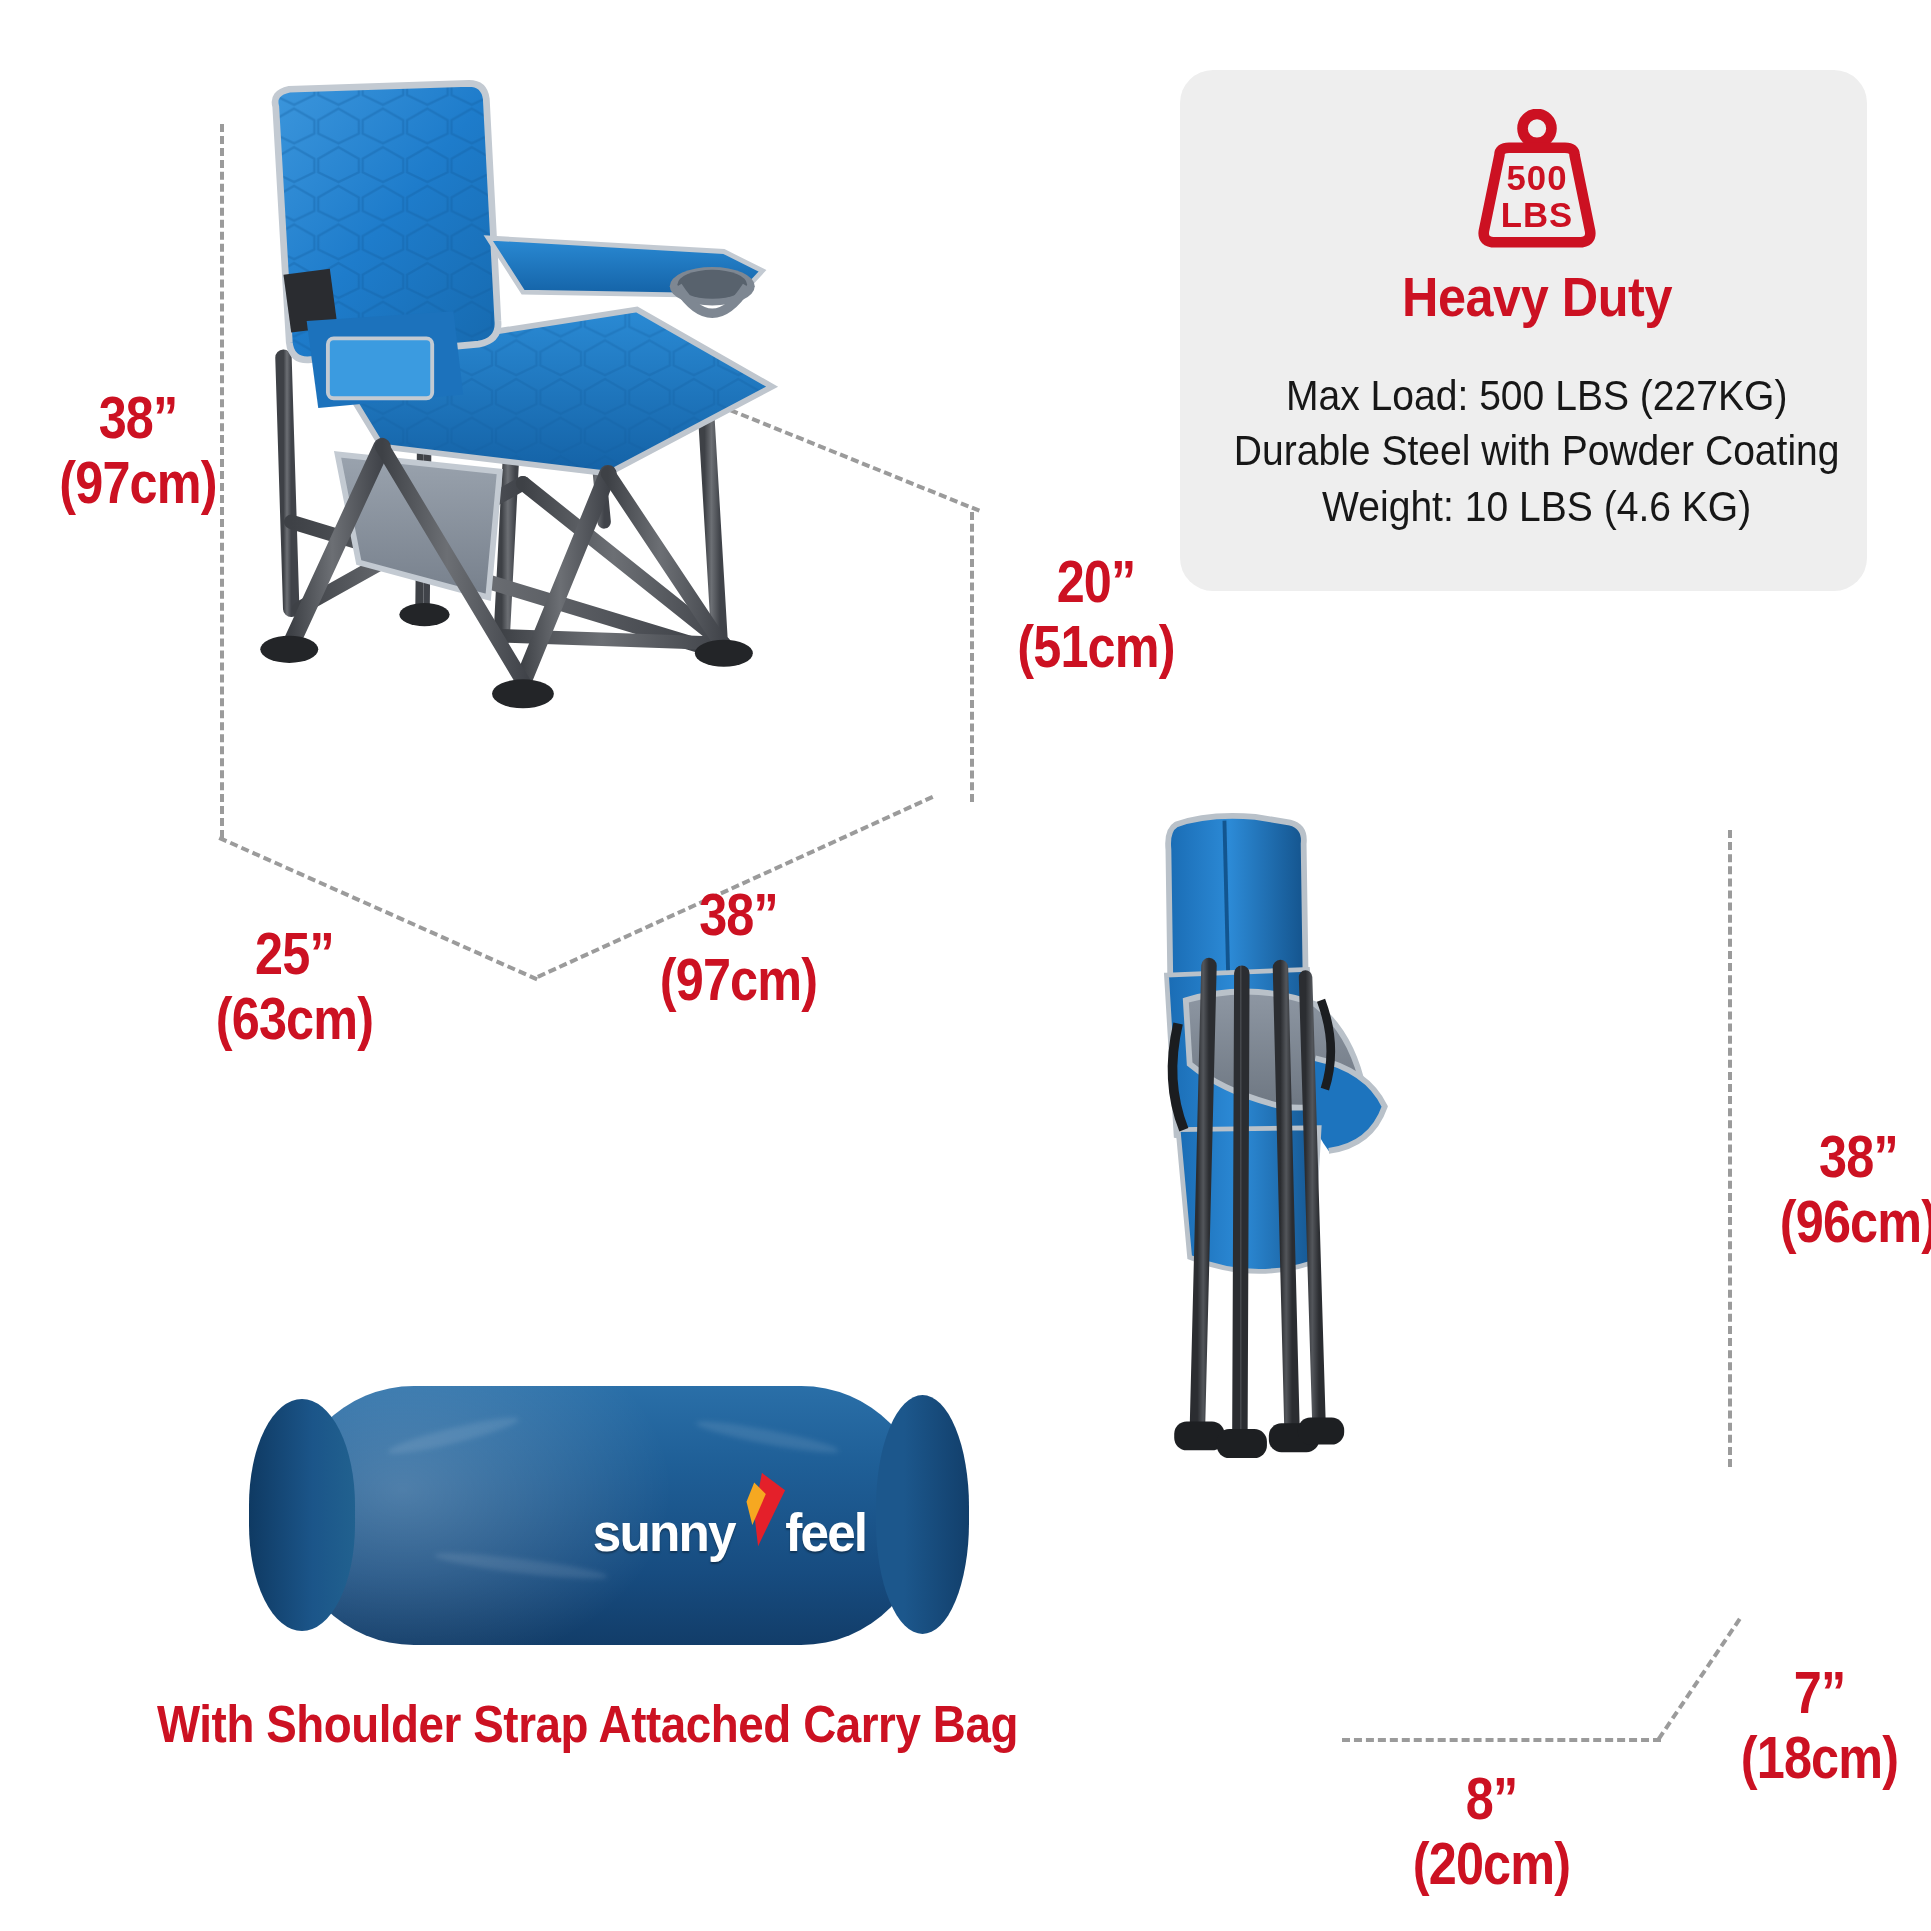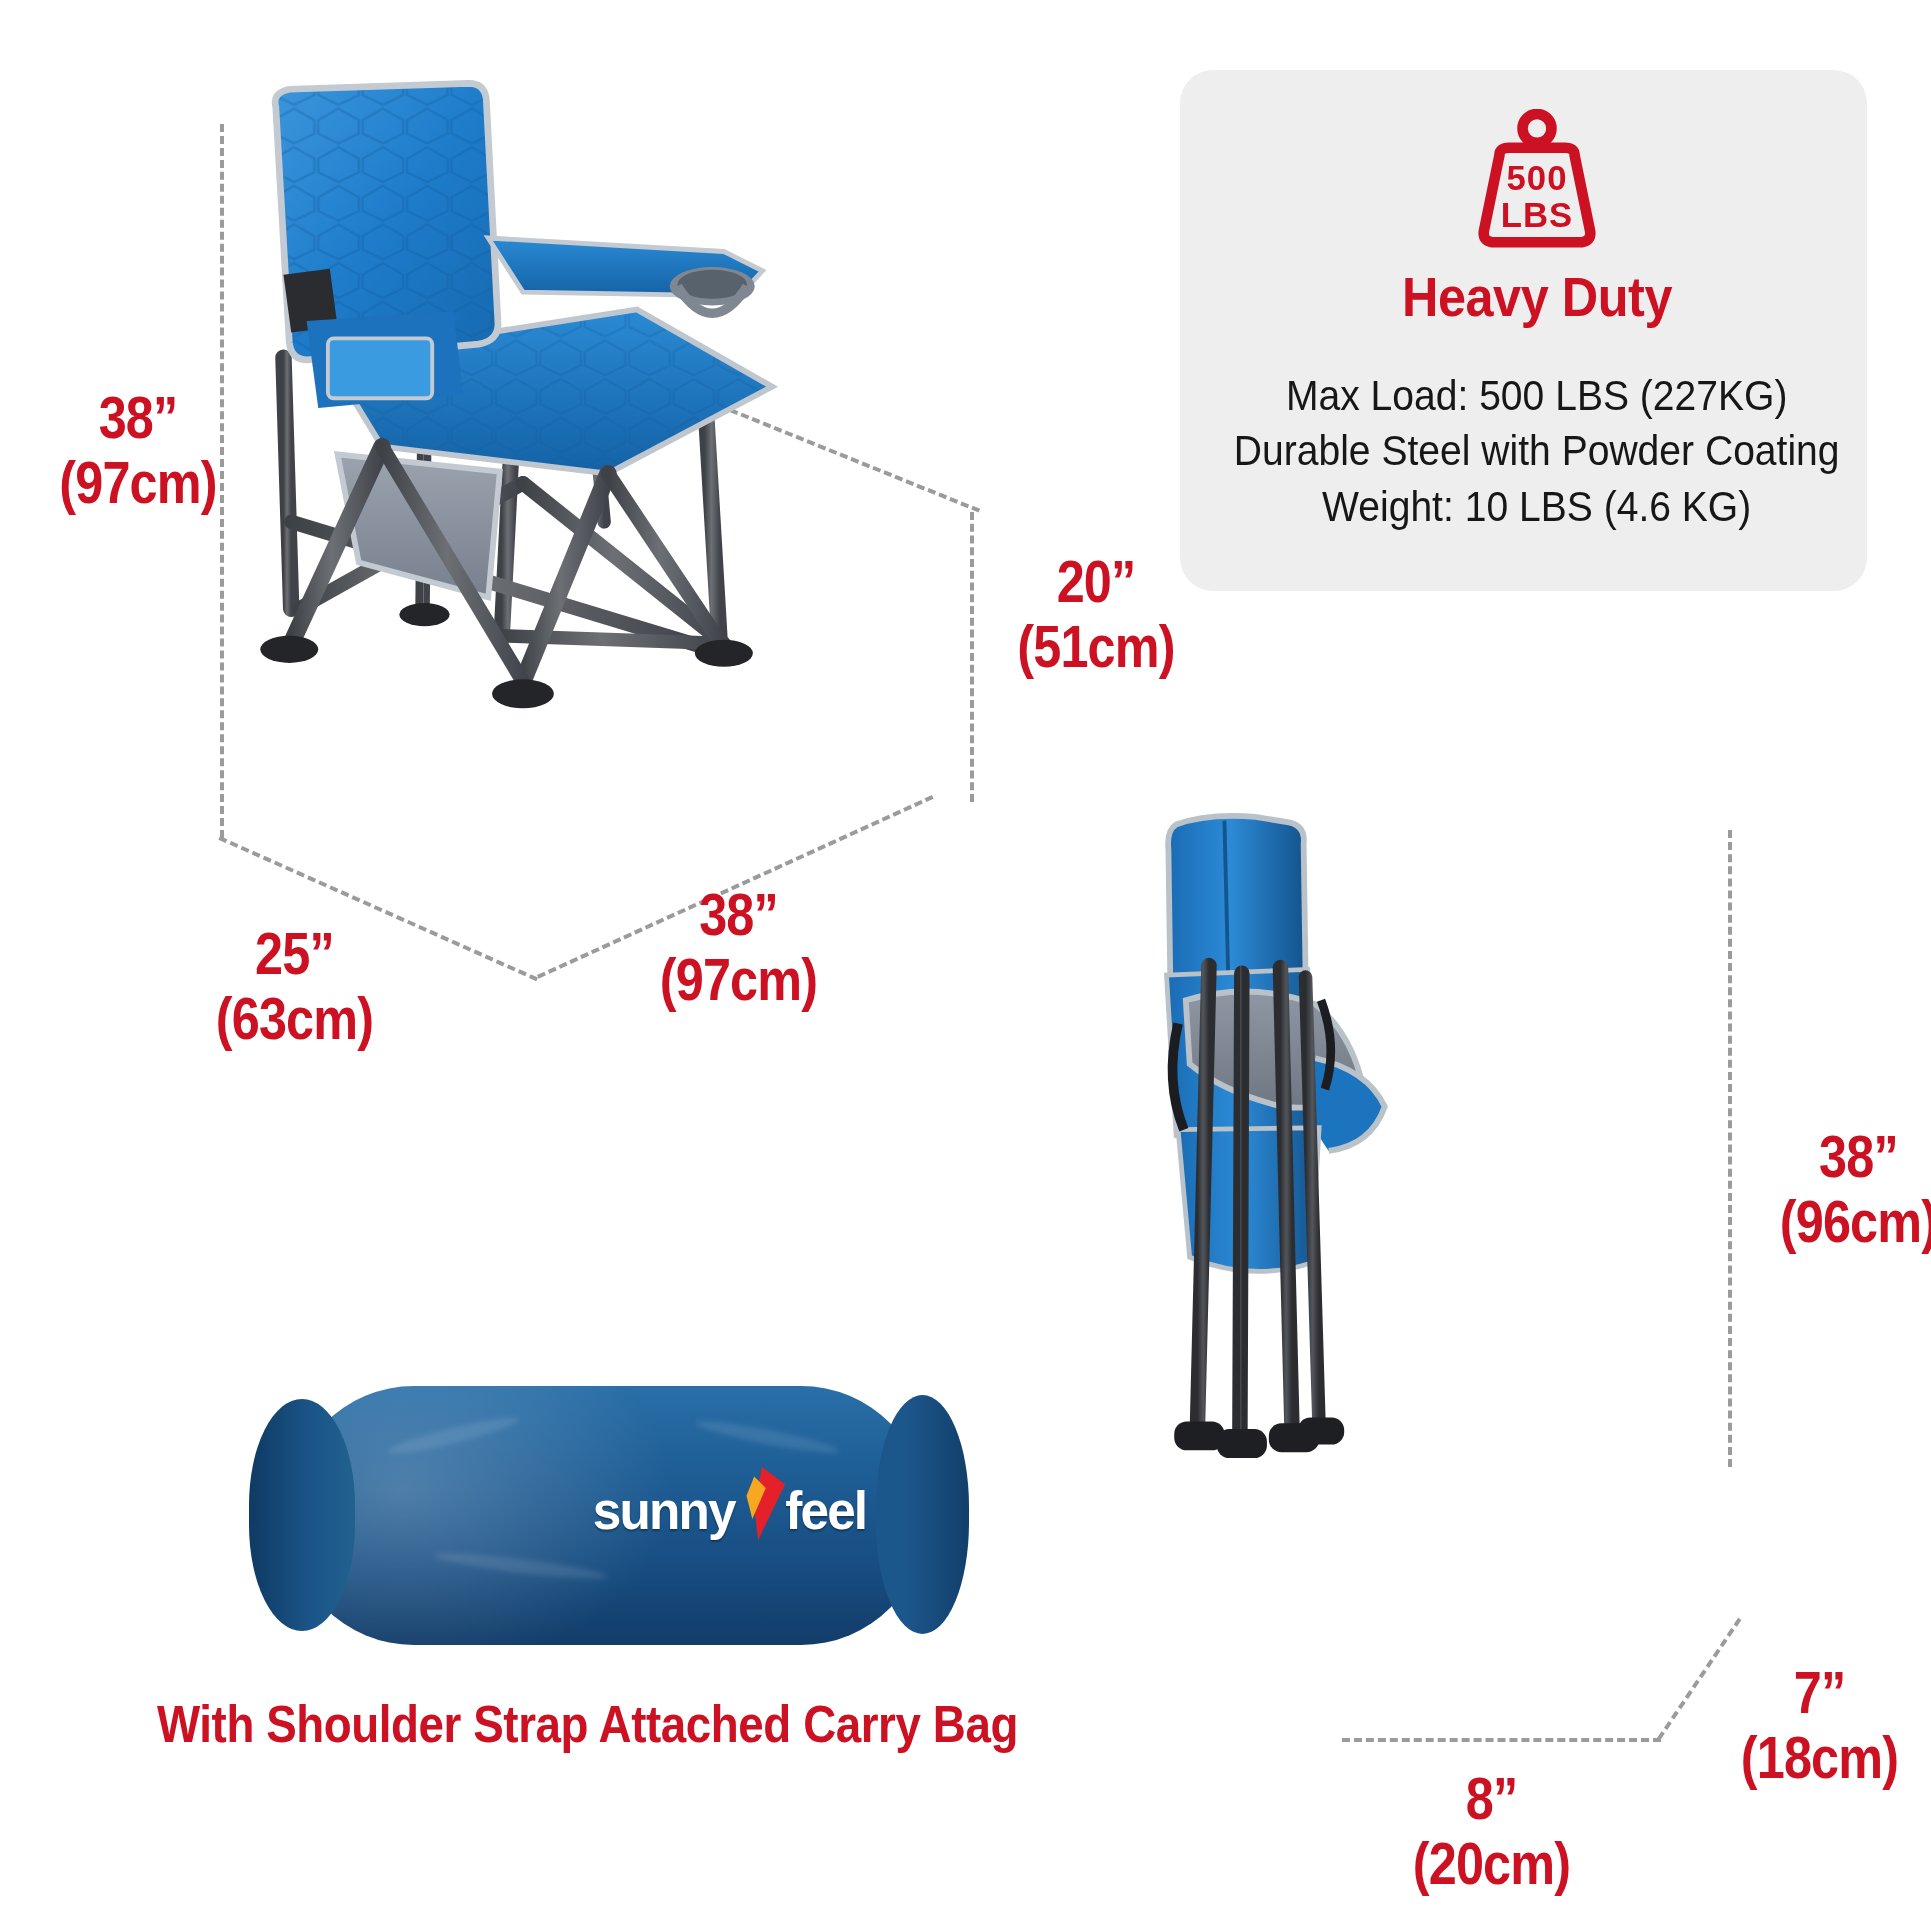--- a/index.html
+++ b/index.html
@@ -77,21 +77,21 @@
     background:linear-gradient(90deg,#0f3a63,#1b5589 60%,#21618f);
   }
   .bag-cap-r {
     position:absolute; right:5.8px; top:19.3px; width:93px; height:239px;
     border-radius:50px/120px;
     background:linear-gradient(270deg,#123f6b,#1c578c 70%);
   }
   .bag-crease { position:absolute; background:rgba(255,255,255,.10); border-radius:50%; filter:blur(2.9px); }
   #bag-logo {
     position:absolute; left:348px; top:81px; width:290px; height:106px;
-    display:flex; align-items:center;
+    display:flex; align-items:flex-end;
   }
   .logo-word {
     color:#ffffff; font-size:54px; font-weight:bold;
     letter-spacing:-1.9px; transform:scaleX(.95);
     text-shadow:0 1.9px 1.9px rgba(0,0,0,.35);
   }
 
   
   #chair-open { left:183px; top:68px; width:763px; height:676px; }
   #chair-folded { left:1062px; top:811px; width:406px; height:734px; }

